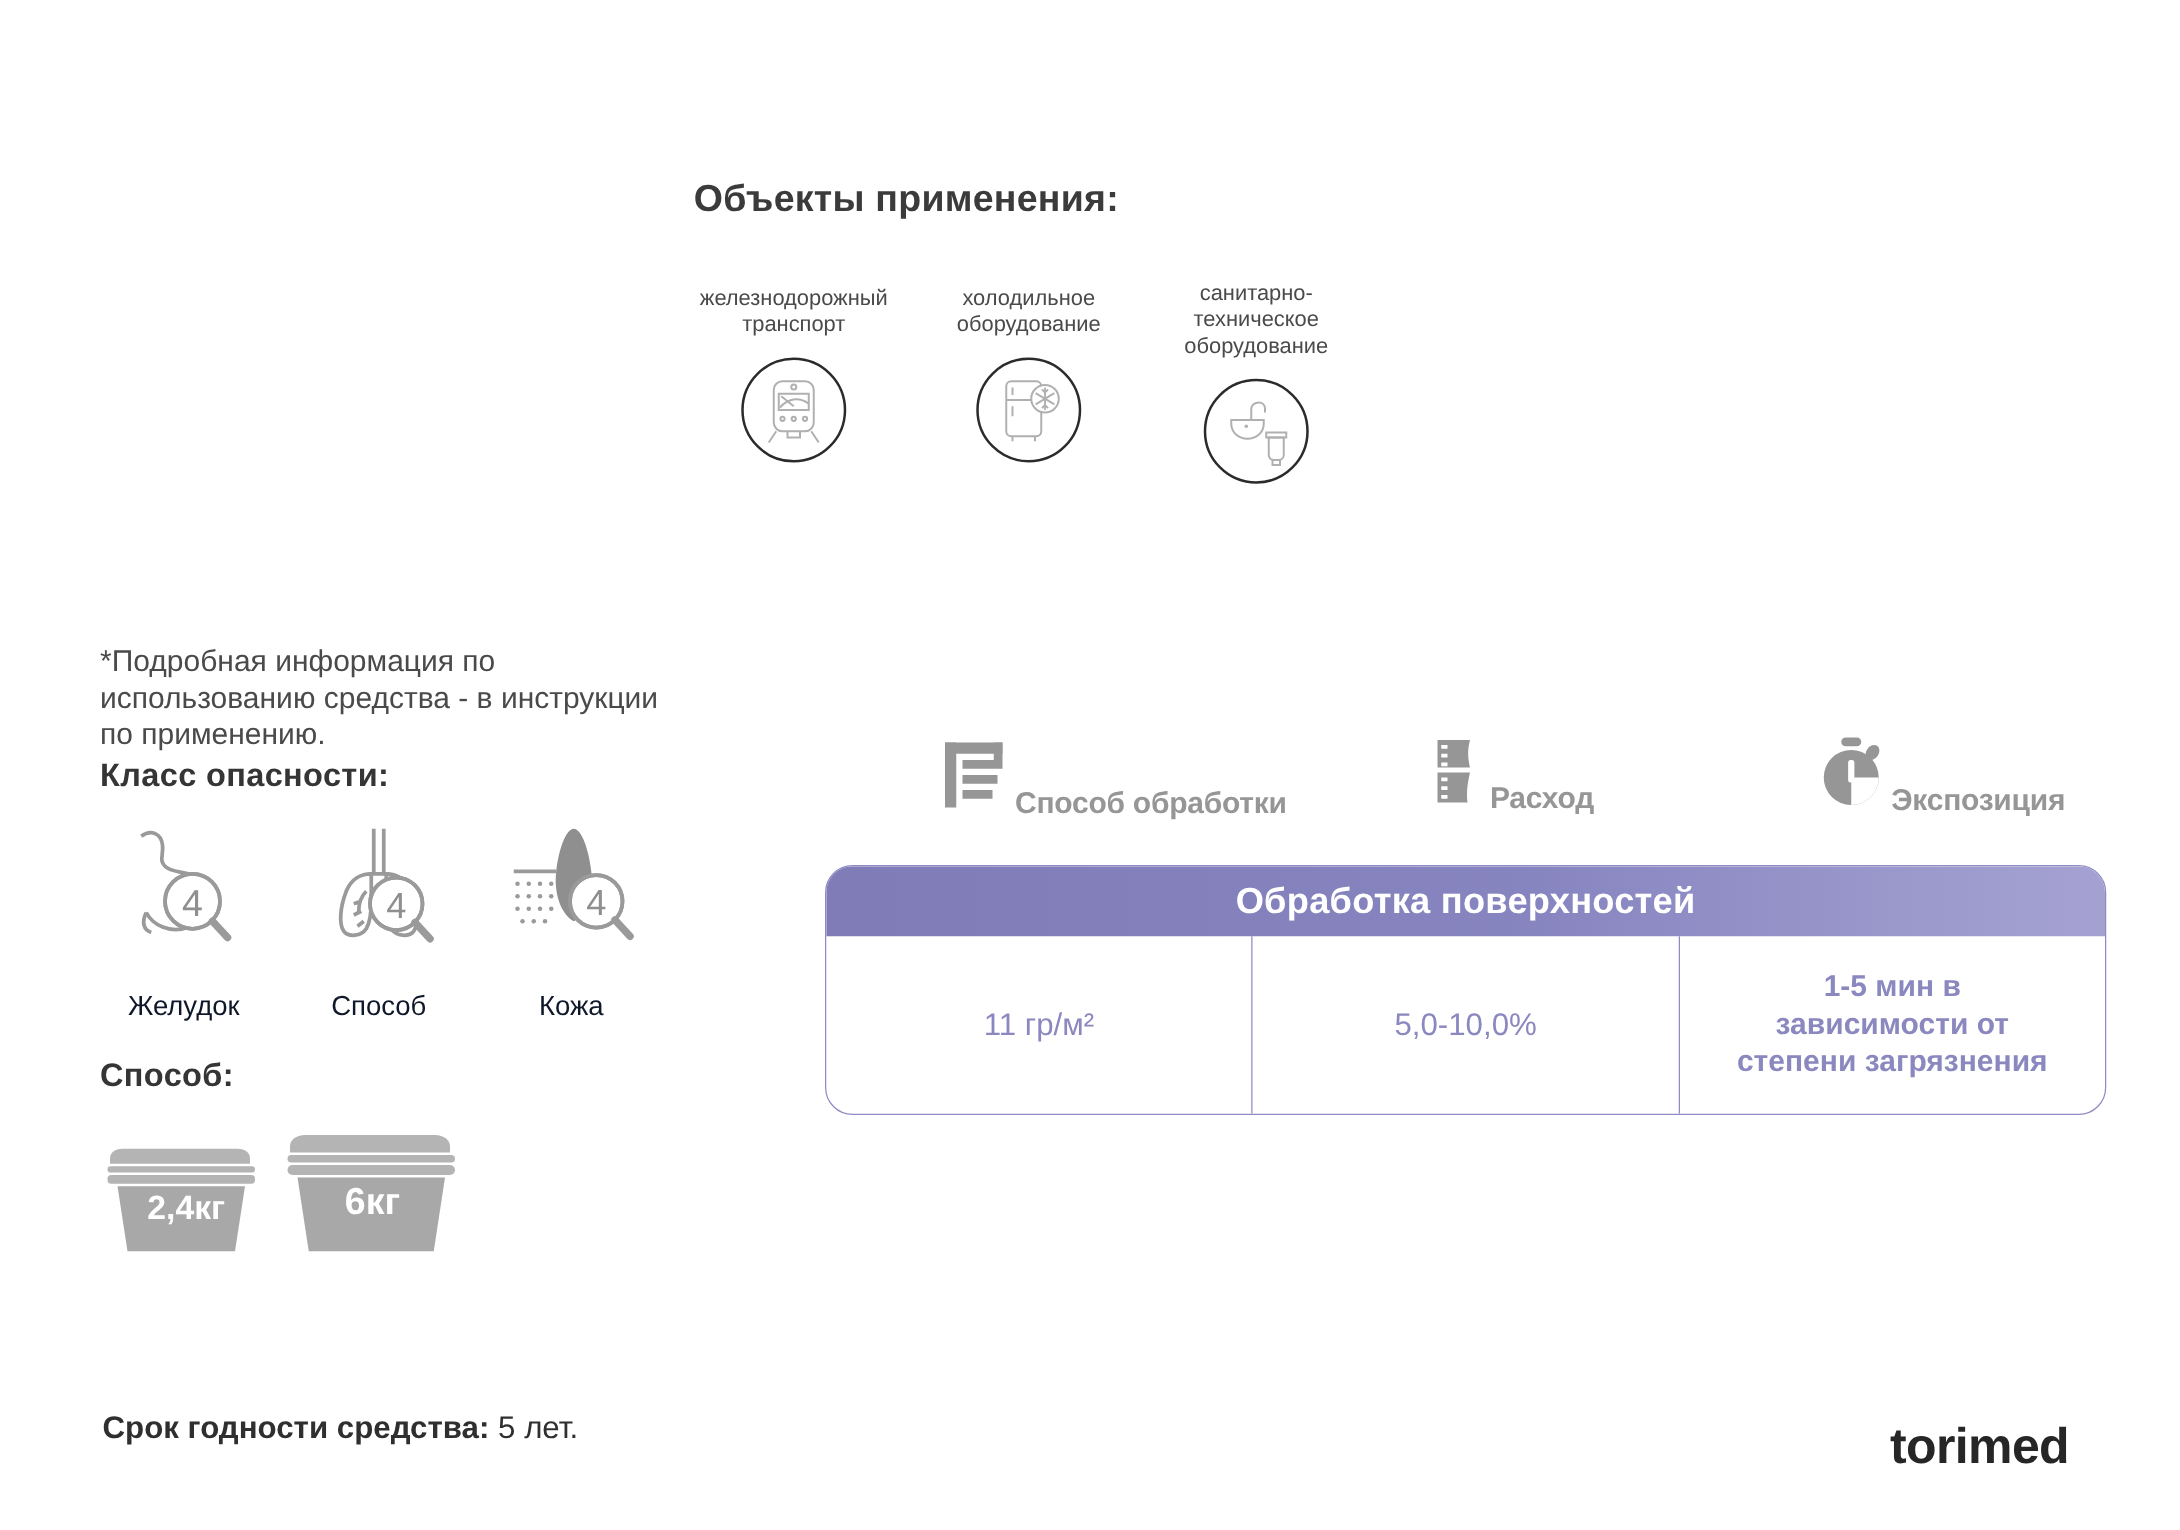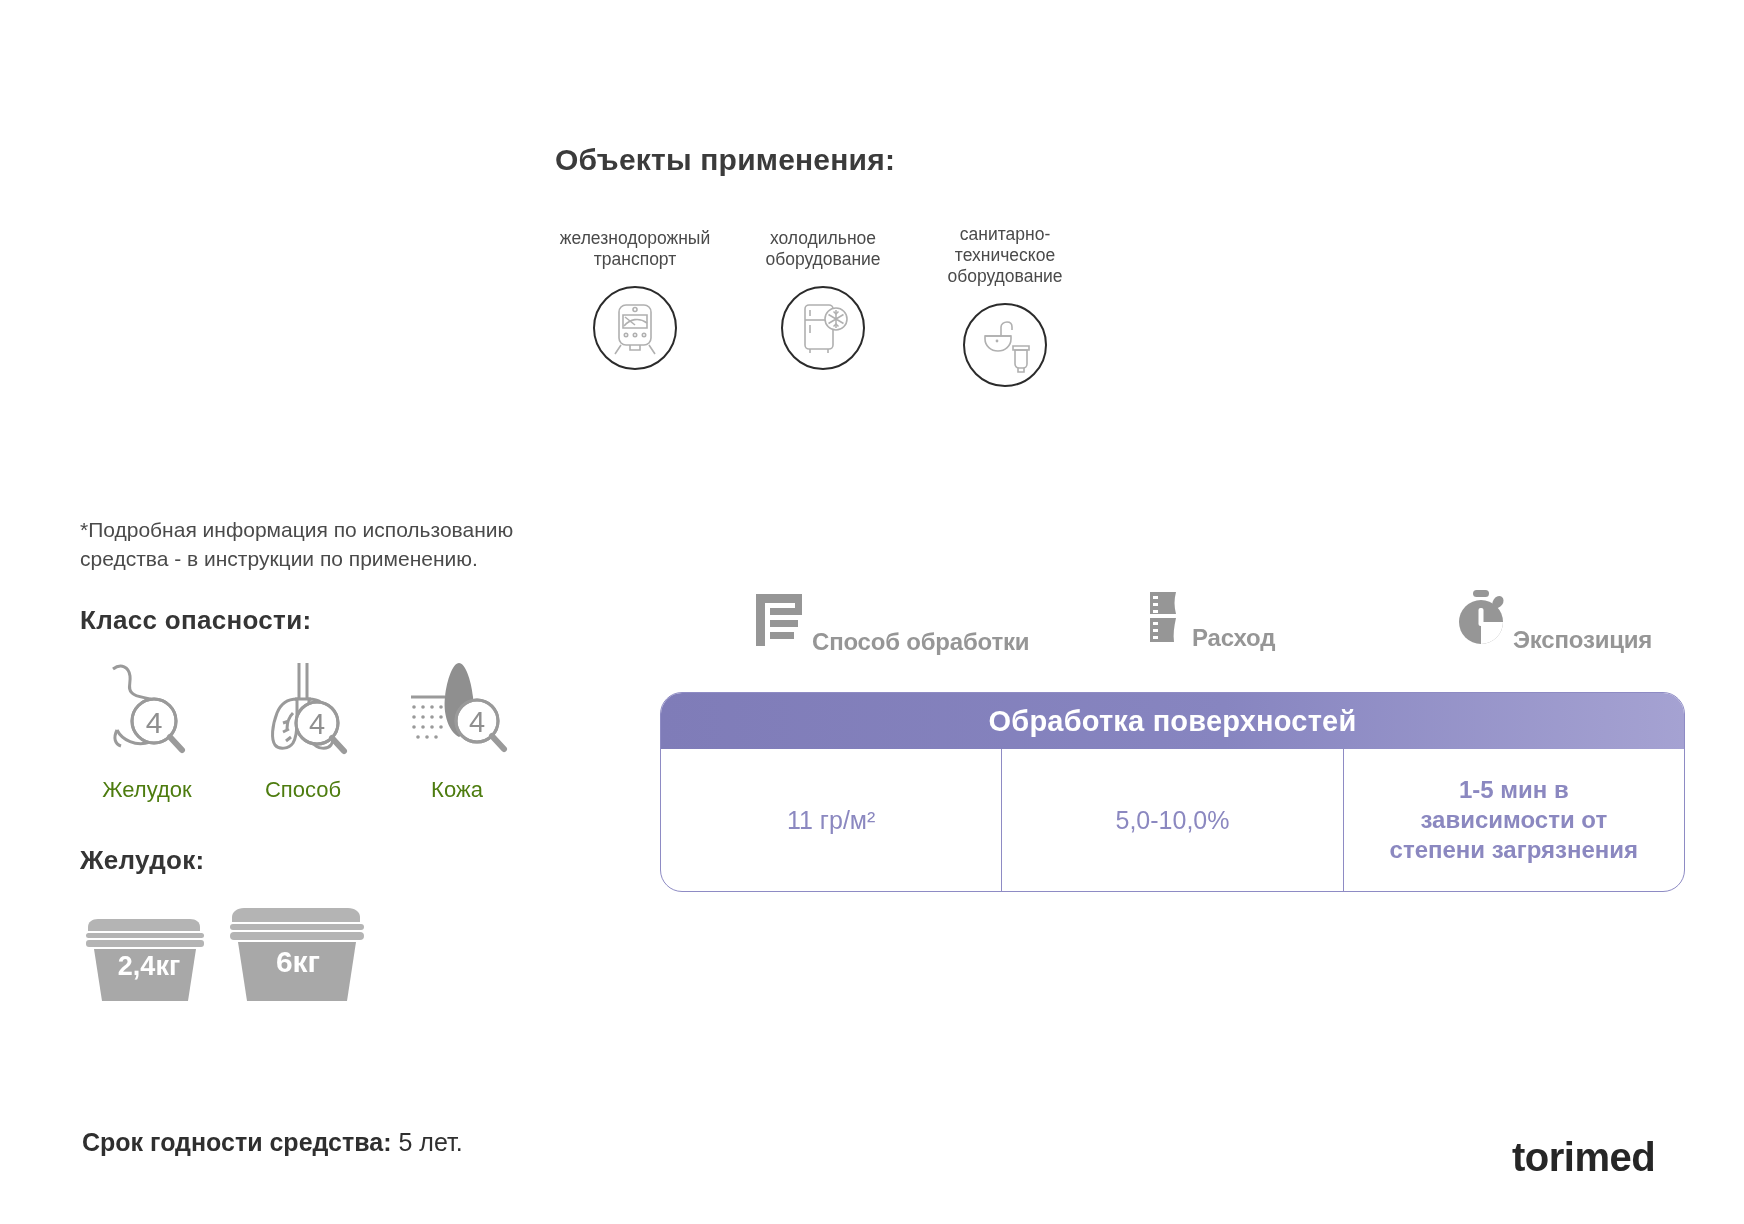--- a/index.html
+++ b/index.html
@@ -38,31 +38,31 @@
   }
   .obj-circle svg{display:block;}
 
   #obj-rail{left:540px;top:228px;width:190px;}
   #obj-fridge{left:748px;top:228px;width:150px;}
   #obj-sanitary{left:930px;top:208px;width:150px;margin-top:16px;}
 
   
   #footnote{
     left:80px;top:515px;width:470px;
-    font-size:21px;line-height:29px;color:#4a4a4a;
+    font-size:24px;line-height:29px;color:#4a4a4a;
   }
 
   
   #hazard-title{
     left:80px;top:605px;
     font-size:26px;font-weight:bold;color:#353535;
     letter-spacing:.3px;
   }
   .hz{position:absolute;text-align:center;width:150px;}
-  .hz-label{font-size:22px;color:#4d7c0f;margin-top:8px;}
+  .hz-label{font-size:22px;color:#0f172a;margin-top:22px;}
   #hz-stomach{left:72px;top:655px;}
   #hz-lungs{left:228px;top:655px;}
   #hz-skin{left:382px;top:655px;}
 
   
   #pack-title{
     left:80px;top:845px;
     font-size:26px;font-weight:bold;color:#353535;
     letter-spacing:.3px;
   }
@@ -241,21 +241,21 @@
         <path d="M44 42c2-18 8-34 14-34s12 16 14 34c2 16-2 34-14 40-11-6-16-24-14-40z" fill="#8f8f8f" stroke="none"></path>
         <circle cx="76" cy="66" r="21" fill="#ffffff"></circle>
         <circle cx="76" cy="66" r="21"></circle>
         <path d="M91 81l12 13" stroke-linecap="round" stroke-width="6"></path>
         <text x="76" y="77" font-family="Liberation Sans, sans-serif" font-size="29" fill="#8f8f8f" stroke="none" text-anchor="middle">4</text>
       </svg>
     </div>
     <div class="hz-label">Кожа</div>
   </div>
 
-  <div class="abs" id="pack-title">Желудок:</div>
+  <div class="abs" id="pack-title">Способ:</div>
 
   <div class="abs" id="buckets">
     <svg width="330" height="110" viewBox="0 0 330 110">
 
       <g>
         <path d="M8 22c0-5 4-8 10-8h92c6 0 10 3 10 8v4H8v-4z" fill="#b4b4b4"></path>
         <rect x="6" y="28" width="118" height="5" rx="2.5" fill="#b4b4b4"></rect>
         <rect x="6" y="35" width="118" height="7" rx="3" fill="#b4b4b4"></rect>
         <path d="M14 44h102l-8 52H22L14 44z" fill="#a8a8a8"></path>
       </g>

